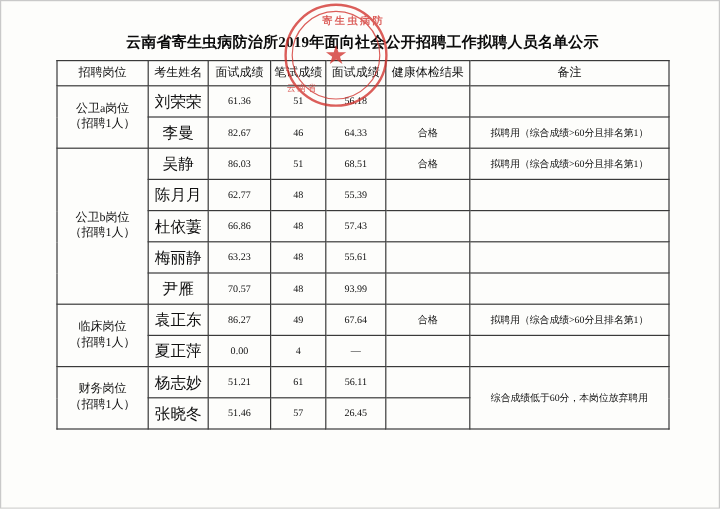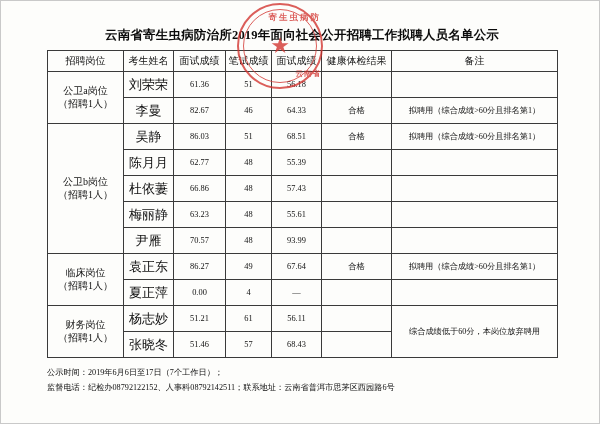--- a/index.html
+++ b/index.html
@@ -123,25 +123,25 @@
     color: #d2322d;
     font-size: 8.5px;
     letter-spacing: 2px;
     font-weight: bold;
   }
   .seal .arc-bottom {
     position: absolute;
     width: 100%;
     bottom: 8px;
     left: 0;
-    text-align: right;
+    text-align: left;
     color: #d2322d;
     font-size: 7.5px;
     letter-spacing: 1px;
-    font-weight: bold;
+    font-weight: normal;
   }
   .seal-ring2 {
     position: absolute;
     left: 4px;
     top: 4px;
     right: 4px;
     bottom: 4px;
     border: 1px solid #d2322d;
     border-radius: 50%;
   }
@@ -280,31 +280,27 @@
           <td class="num-cell">61</td>
           <td class="num-cell">56.11</td>
           <td class="health-cell"></td>
           <td class="remark-cell" rowspan="2">综合成绩低于60分，本岗位放弃聘用</td>
         </tr>
 
         <tr>
           <td class="name-cell">张晓冬</td>
           <td class="num-cell">51.46</td>
           <td class="num-cell">57</td>
-          <td class="num-cell">68.43</td>
+          <td class="num-cell">26.45</td>
           <td class="health-cell"></td>
         </tr>
 
       </tbody>
     </table>
 
-    <div class="footer">
-      <div>公示时间：2019年6月6日至17日（7个工作日）；</div>
-      <div>监督电话：纪检办08792122152、人事科08792142511；联系地址：云南省普洱市思茅区西园路6号</div>
-    </div>
 
   </div>
 
   <div class="seal">
     <div class="seal-ring2"></div>
     <div class="arc-top">寄生虫病防</div>
     <div class="star">★</div>
     <div class="arc-bottom">云南省</div>
   </div>
 </div>

